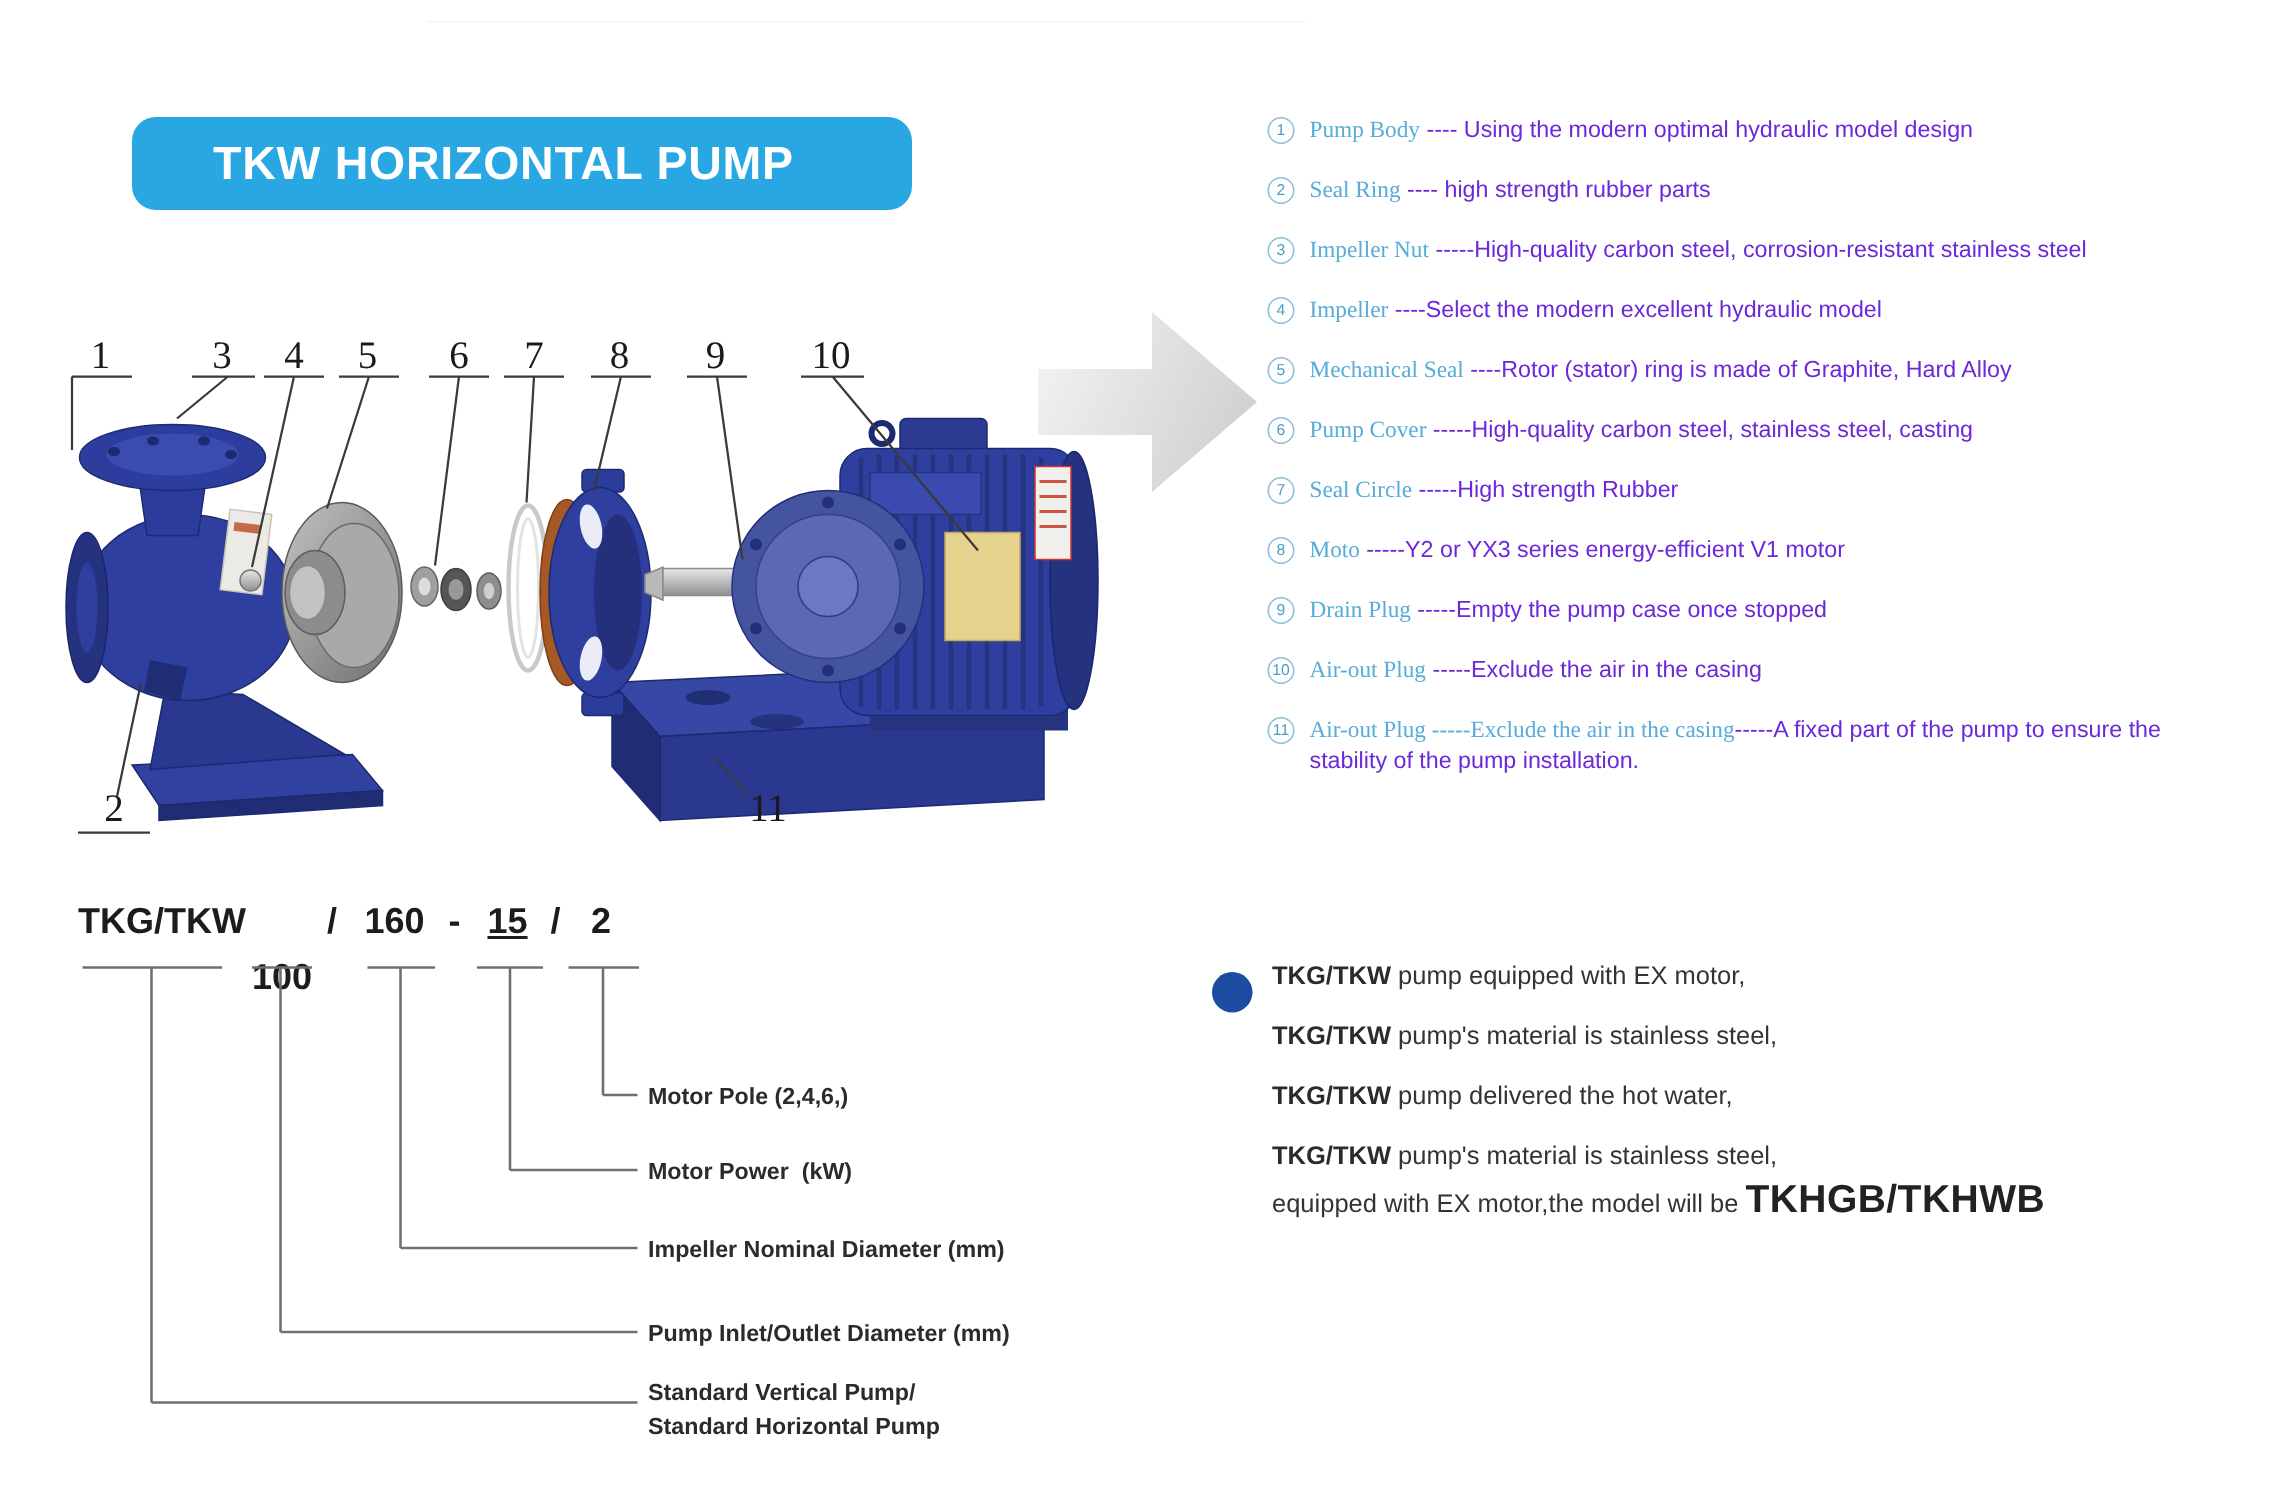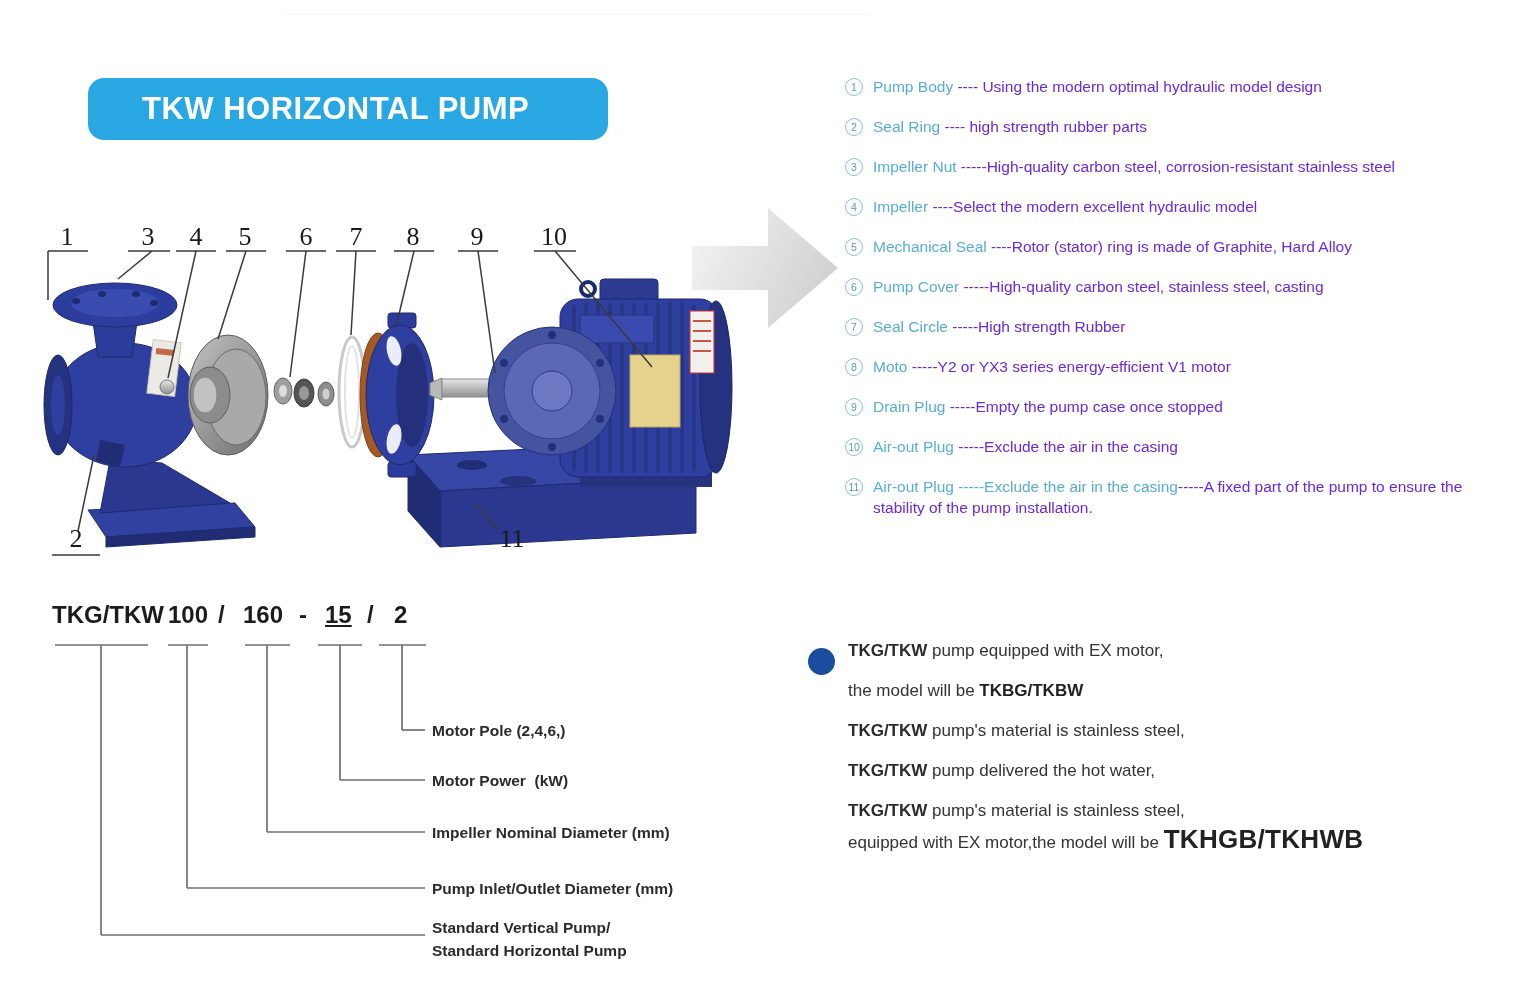--- a/index.html
+++ b/index.html
@@ -15,28 +15,28 @@
 
   
   .diagram{position:absolute;left:40px;top:215px;width:760px;height:360px;}
   .arrow-wrap{position:absolute;left:688px;top:198px;width:155px;height:140px;}
 
   
   .plist{position:absolute;left:845px;top:76px;width:648px;}
   .pitem{position:relative;padding-left:28px;margin-bottom:19px;font-size:15.5px;line-height:21px;}
   .circ{position:absolute;left:0;top:2px;width:16px;height:16px;border:1px solid #8cbeda;
         border-radius:50%;color:#4f9cc4;font-size:10.5px;line-height:16px;text-align:center;}
-  .pname{color:#57acd9;}
+  .pname{color:#57acd9;font-family:Liberation Serif, serif;}
   .pdesc{color:#6d28d9;}
 
   
   .mcode{position:absolute;left:0;top:601px;width:520px;height:40px;}
   .mseg{position:absolute;top:0;font-size:24px;font-weight:bold;color:#1c1c1c;}
   .mseg:nth-of-type(1){left:52px;}
-  .mseg:nth-of-type(2){left:168px;}
+  .mseg:nth-of-type(2){left:168px;margin-top:37px;}
   .mseg:nth-of-type(3){left:218px;}
   .mseg:nth-of-type(4){left:243px;}
   .mseg:nth-of-type(5){left:299px;}
   .mseg:nth-of-type(6){left:325px;text-decoration:underline;}
   .mseg:nth-of-type(7){left:367px;}
   .mseg:nth-of-type(8){left:394px;}
 
   .mtree{position:absolute;left:40px;top:640px;width:700px;height:340px;}
   .mtree line{stroke:#6f6f6f;stroke-width:1.7;}
   .mtree text{font-family:"Liberation Sans",sans-serif;font-size:15.5px;font-weight:bold;fill:#2b2b2b;}
@@ -269,21 +269,20 @@
     <text x="392" y="293">Standard Vertical Pump/</text>
     <text x="392" y="316">Standard Horizontal Pump</text>
   </svg>
 
   <div class="notes">
     <span class="bullet"></span>
     <div>
 
         <div class="nline"><span class="nlead">TKG/TKW</span><span> pump equipped with EX motor,</span><span class="nmodel"></span></div>
 
-        <div class="nline"><span class="nlead"></span><span>the model will be </span><span class="nmodel">TKBG/TKBW</span></div>
 
         <div class="nline"><span class="nlead">TKG/TKW</span><span> pump's material is stainless steel,</span><span class="nmodel"></span></div>
 
 
         <div class="nline"><span class="nlead">TKG/TKW</span><span> pump delivered the hot water,</span><span class="nmodel"></span></div>
 
 
         <div class="nline tight"><span class="nlead">TKG/TKW</span><span> pump's material is stainless steel,</span><span class="nmodel"></span></div>
 
         <div class="nline"><span class="nlead"></span><span>equipped with EX motor,the model will be </span><span class="nmodel big">TKHGB/TKHWB</span></div>

